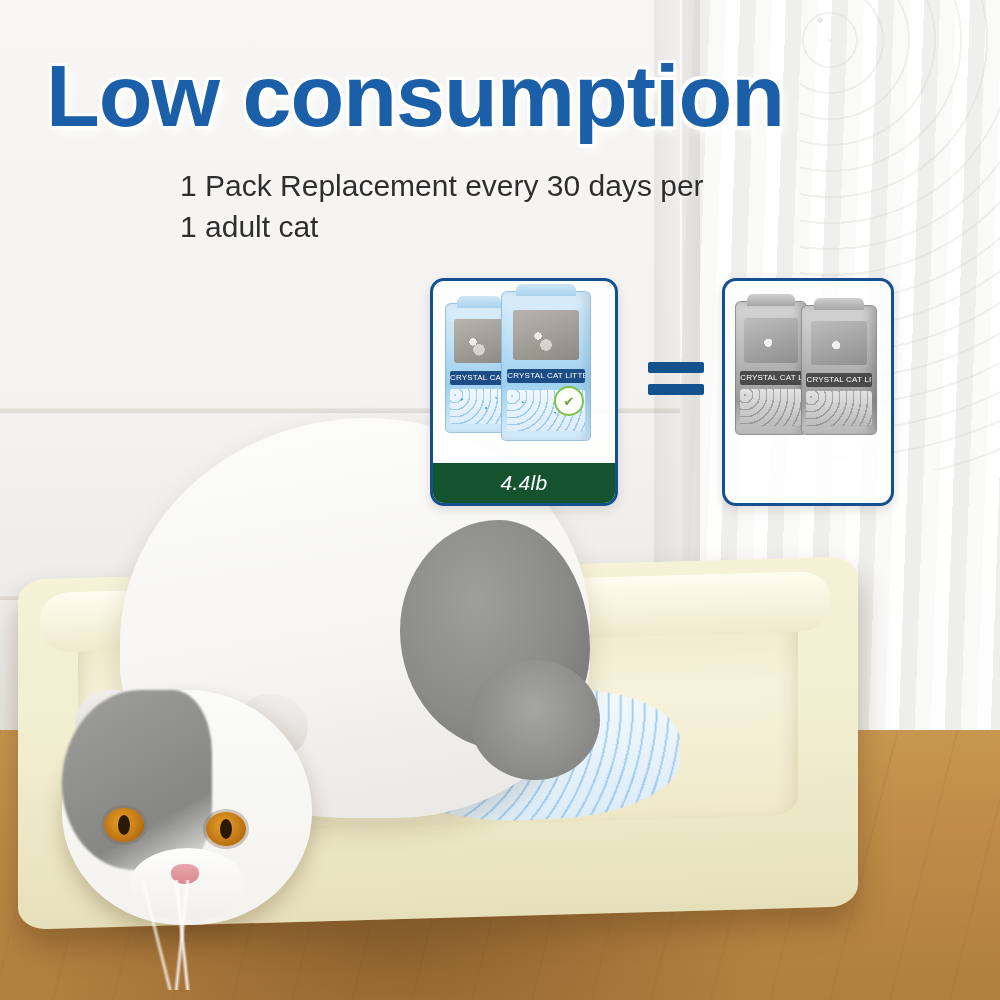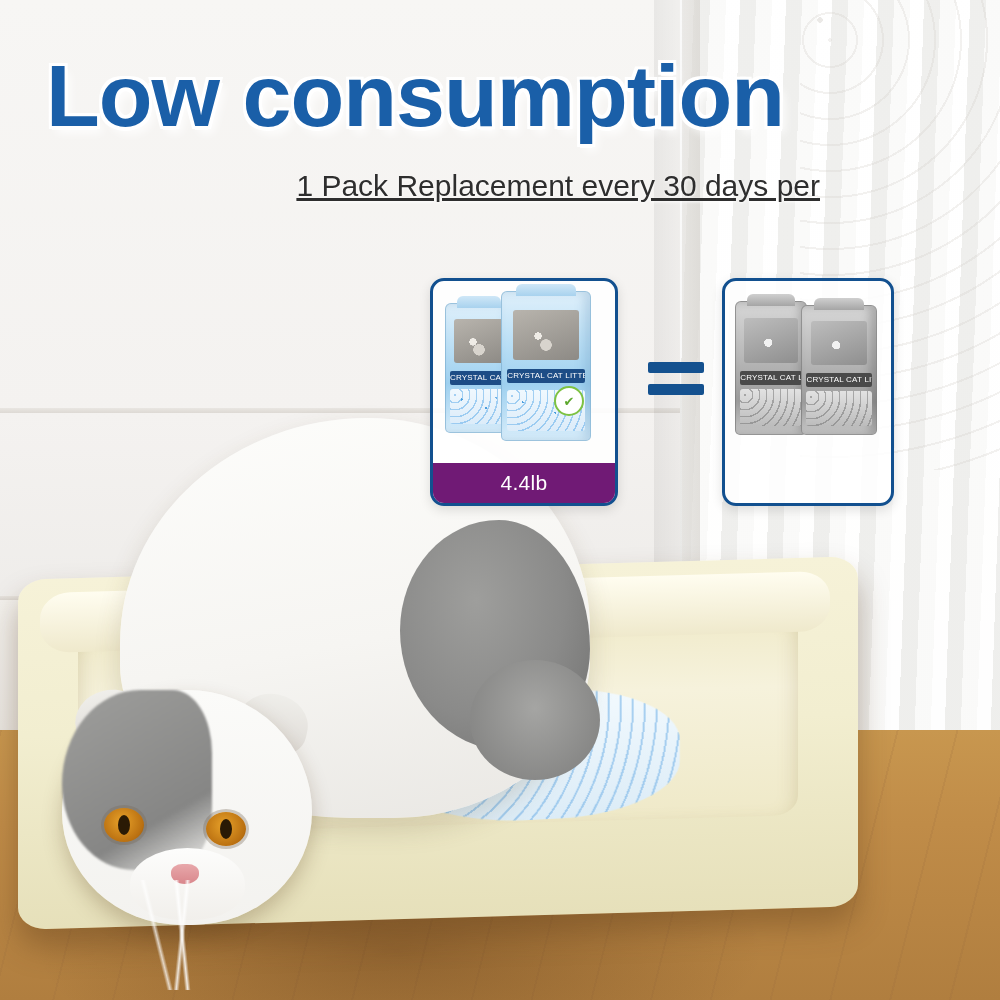--- a/index.html
+++ b/index.html
@@ -244,26 +244,25 @@
       3px -3px 0 #ffffff,
       -3px -3px 0 #ffffff,
       0 4px 0 #ffffff,
       5px 7px 10px rgba(255,255,255,0.9);
     line-height: 1;
   }
   .subhead {
     position: absolute;
     left: 180px; top: 166px;
     width: 640px;
-    text-align: right;
+    text-align: left;
     font-size: 30px;
     color: #2e2e2e;
     line-height: 1.35;
     text-shadow: 0 1px 3px rgba(255,255,255,0.95);
-    text-decoration: underline;
   }
 
   
   .panel {
     position: absolute;
     background: rgba(255,255,255,0.88);
     border: 3px solid #12508f;
     border-radius: 14px;
     overflow: hidden;
     box-shadow: 0 4px 12px rgba(0,0,0,0.12);
@@ -274,27 +273,28 @@
     position: relative;
     height: 172px;
     width: 100%;
     overflow: hidden;
   }
   .panel-label {
     position: absolute;
     left: 0; bottom: 0;
     width: 100%;
     height: 40px;
-    background: #701a75;
+    background: #14532d;
     color: #ffffff;
     font-size: 21px;
     display: flex;
     align-items: center;
     justify-content: center;
     letter-spacing: .3px;
+    font-style: italic;
   }
 
   
   .bag {
     position: absolute;
     border-radius: 6px 6px 5px 5px;
   }
   .bag.blue {
     background: linear-gradient(180deg, #dff0fb 0%, #bfe1f6 30%, #9fd1f0 62%, #d9eefb 100%);
     border: 1px solid rgba(120,170,205,0.65);
@@ -426,20 +426,21 @@
     <div class="pupil l"></div>
     <div class="pupil r"></div>
     <div class="muzzle"></div>
     <div class="nose"></div>
     <div class="whiskers"></div>
   </div>
 
   <div class="headline">Low consumption</div>
   <div class="subhead">
     <div>1 Pack Replacement every 30 days per</div>
+    <div>1 adult cat</div>
   </div>
 
   <div class="panel left">
     <div class="panel-art">
       <div class="bag blue" style="left:12px; top:22px; width:66px; height:128px;">
         <div class="bag-top"></div>
         <div class="bag-photo"></div>
         <div class="bag-text">CRYSTAL CAT LITTER</div>
         <div class="bag-crystals"></div>
       </div>

